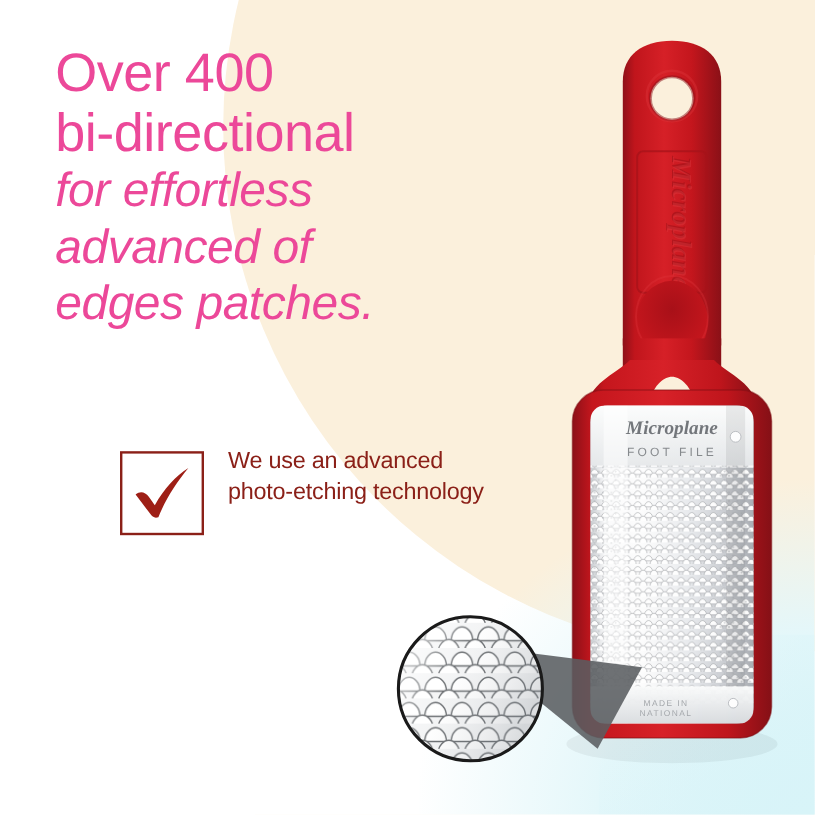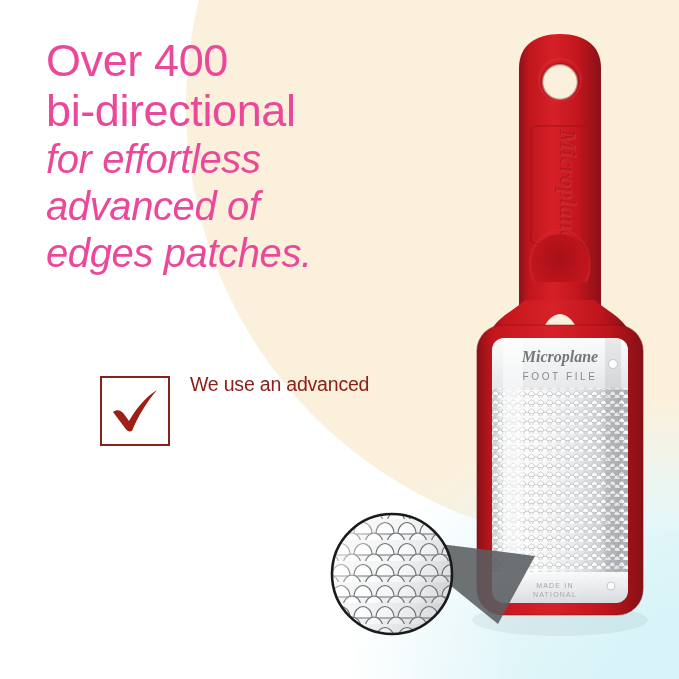--- a/index.html
+++ b/index.html
@@ -90,20 +90,21 @@
   </div>
 
   <div class="callout">
     <div class="check-box">
       <svg width="54" height="54" viewBox="0 0 54 54">
         <path d="M5 28 C9 25 13 26 16 30 L21 37 C29 23 38 13 49 6 C39 18 30 32 24 47 C21 48 19 47 17 44 Z" fill="#9e1f16"></path>
       </svg>
     </div>
     <div class="callout-text">
       <span>We use an advanced</span>
+      <span>photo-etching technology</span>
     </div>
   </div>
 
   <div class="product">
     <svg width="210" height="640" viewBox="0 0 210 640">
       <defs>
         <linearGradient id="handleGrad" x1="0" y1="0" x2="1" y2="0">
           <stop offset="0%" stop-color="#8e1119"></stop>
           <stop offset="12%" stop-color="#c0151c"></stop>
           <stop offset="42%" stop-color="#d62027"></stop>

